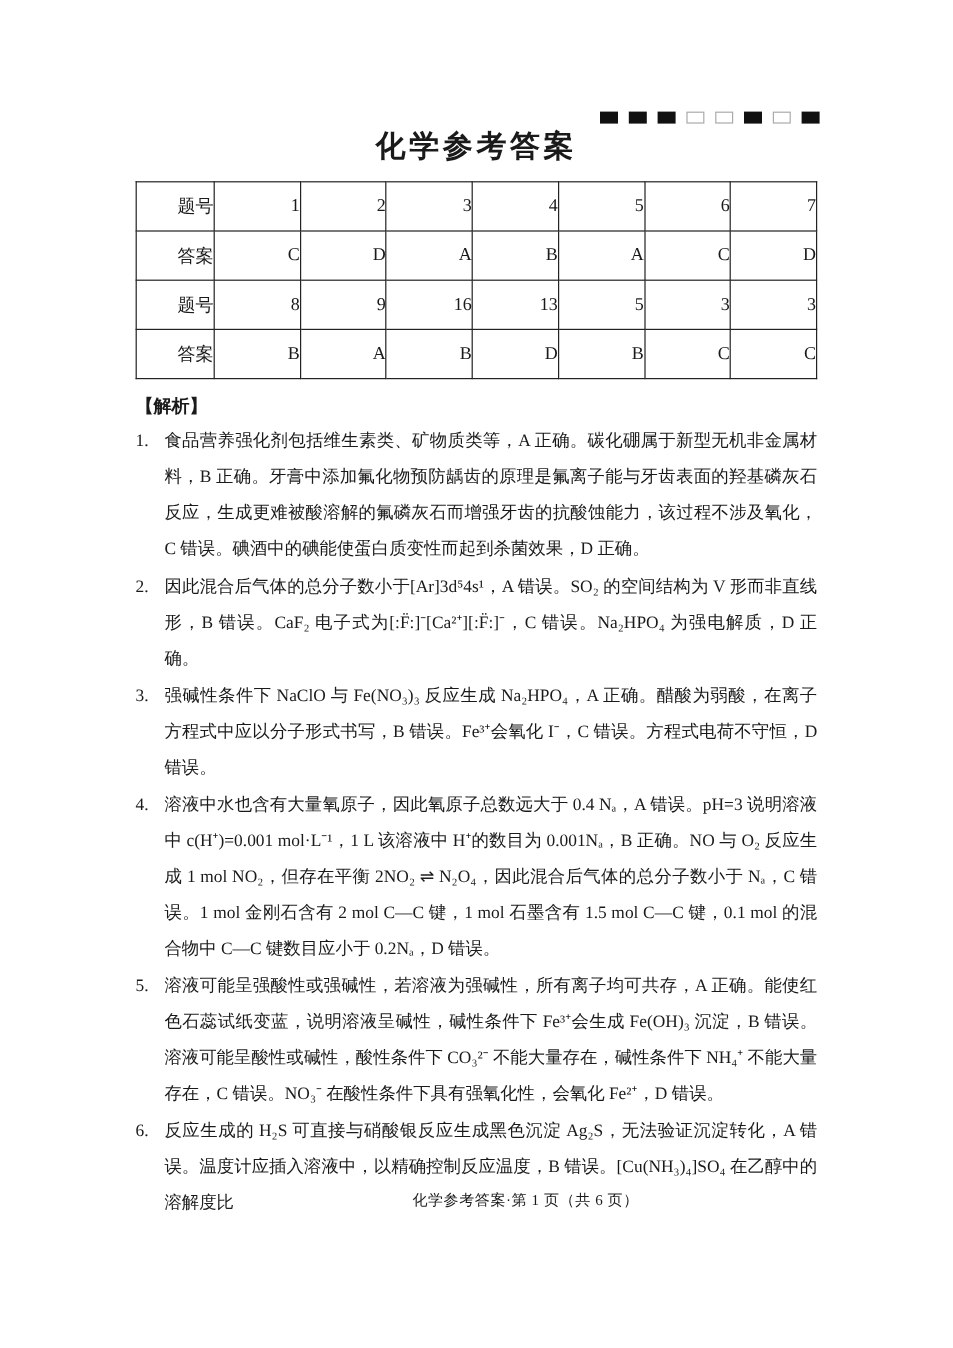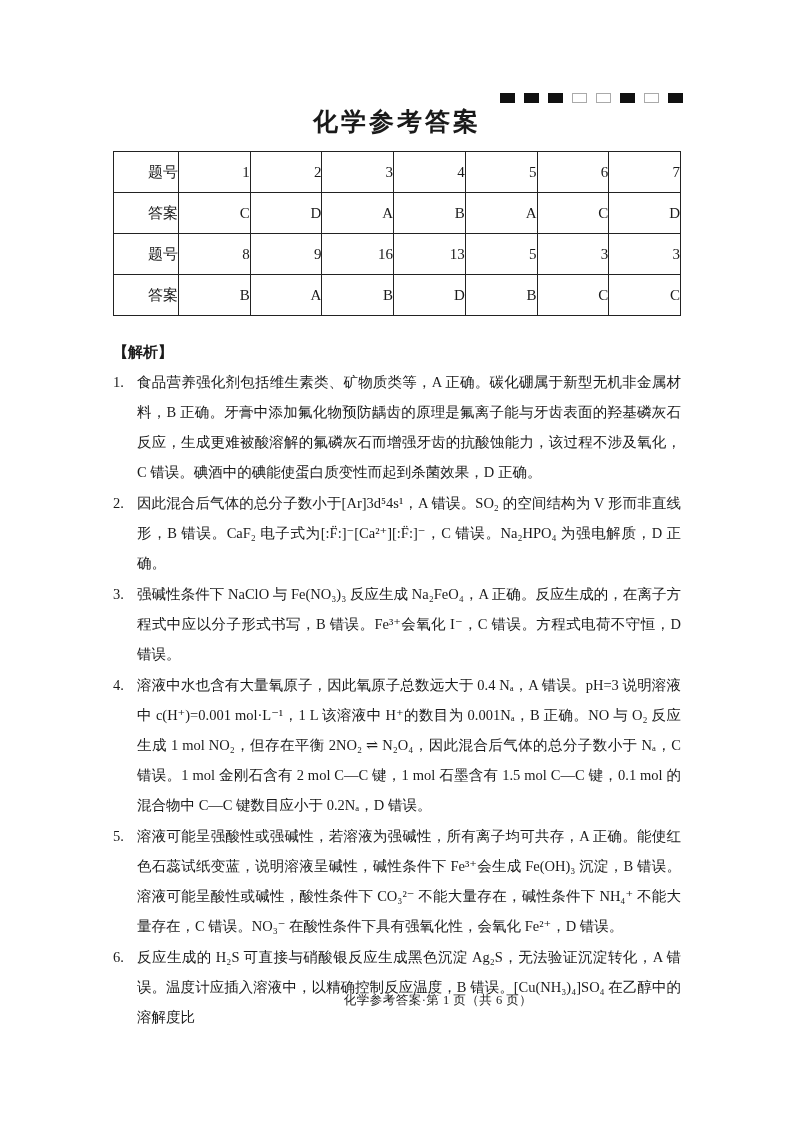--- a/index.html
+++ b/index.html
@@ -58,40 +58,41 @@
   }
   table.answer-table td {
     border: 1.5px solid #222222;
     height: 40px;
     text-align: right;
     vertical-align: middle;
     padding: 0;
   }
   table.answer-table td.row-label { width: 64px; }
   .analysis-heading {
-    margin-top: 27px;
+    margin-top: 13px;
     font-size: 15px;
     font-weight: bold;
     font-family: "Liberation Sans", "DejaVu Sans", sans-serif;
   }
   .analysis-list {
     margin-top: 5px;
   }
   .analysis-item {
     display: flex;
     font-size: 14.5px;
     line-height: 30px;
     margin-bottom: 1px;
   }
   .analysis-item .num {
     flex: 0 0 24px;
   }
   .analysis-item .text {
     flex: 1;
     text-align: justify;
+    font-family: Liberation Serif, serif;
   }
   .footer {
     position: absolute;
     top: 992px;
     left: 0;
     right: 4px;
     text-align: center;
     padding-left: 62px;
     font-size: 12.5px;
     letter-spacing: 0.5px;
@@ -161,21 +162,21 @@
       <div class="analysis-item">
         <span class="num">1.</span>
         <span class="text">食品营养强化剂包括维生素类、矿物质类等，A 正确。碳化硼属于新型无机非金属材料，B 正确。牙膏中添加氟化物预防龋齿的原理是氟离子能与牙齿表面的羟基磷灰石反应，生成更难被酸溶解的氟磷灰石而增强牙齿的抗酸蚀能力，该过程不涉及氧化，C 错误。碘酒中的碘能使蛋白质变性而起到杀菌效果，D 正确。</span>
       </div>
       <div class="analysis-item">
         <span class="num">2.</span>
         <span class="text">因此混合后气体的总分子数小于[Ar]3d⁵4s¹，A 错误。SO₂ 的空间结构为 V 形而非直线形，B 错误。CaF₂ 电子式为[:F̈:]⁻[Ca²⁺][:F̈:]⁻，C 错误。Na₂HPO₄ 为强电解质，D 正确。</span>
       </div>
       <div class="analysis-item">
         <span class="num">3.</span>
-        <span class="text">强碱性条件下 NaClO 与 Fe(NO₃)₃ 反应生成 Na₂FeO₄，A 正确。反应生成的，在离子方程式中应以分子形式书写，B 错误。Fe³⁺会氧化 I⁻，C 错误。方程式电荷不守恒，D 错误。</span>
+        <span class="text">强碱性条件下 NaClO 与 Fe(NO₃)₃ 反应生成 Na₂HPO₄，A 正确。醋酸为弱酸，在离子方程式中应以分子形式书写，B 错误。Fe³⁺会氧化 I⁻，C 错误。方程式电荷不守恒，D 错误。</span>
       </div>
       <div class="analysis-item">
         <span class="num">4.</span>
         <span class="text">溶液中水也含有大量氧原子，因此氧原子总数远大于 0.4 Nₐ，A 错误。pH=3 说明溶液中 c(H⁺)=0.001 mol·L⁻¹，1 L 该溶液中 H⁺的数目为 0.001Nₐ，B 正确。NO 与 O₂ 反应生成 1 mol NO₂，但存在平衡 2NO₂ ⇌ N₂O₄，因此混合后气体的总分子数小于 Nₐ，C 错误。1 mol 金刚石含有 2 mol C—C 键，1 mol 石墨含有 1.5 mol C—C 键，0.1 mol 的混合物中 C—C 键数目应小于 0.2Nₐ，D 错误。</span>
       </div>
       <div class="analysis-item">
         <span class="num">5.</span>
         <span class="text">溶液可能呈强酸性或强碱性，若溶液为强碱性，所有离子均可共存，A 正确。能使红色石蕊试纸变蓝，说明溶液呈碱性，碱性条件下 Fe³⁺会生成 Fe(OH)₃ 沉淀，B 错误。溶液可能呈酸性或碱性，酸性条件下 CO₃²⁻ 不能大量存在，碱性条件下 NH₄⁺ 不能大量存在，C 错误。NO₃⁻ 在酸性条件下具有强氧化性，会氧化 Fe²⁺，D 错误。</span>
       </div>
       <div class="analysis-item">

